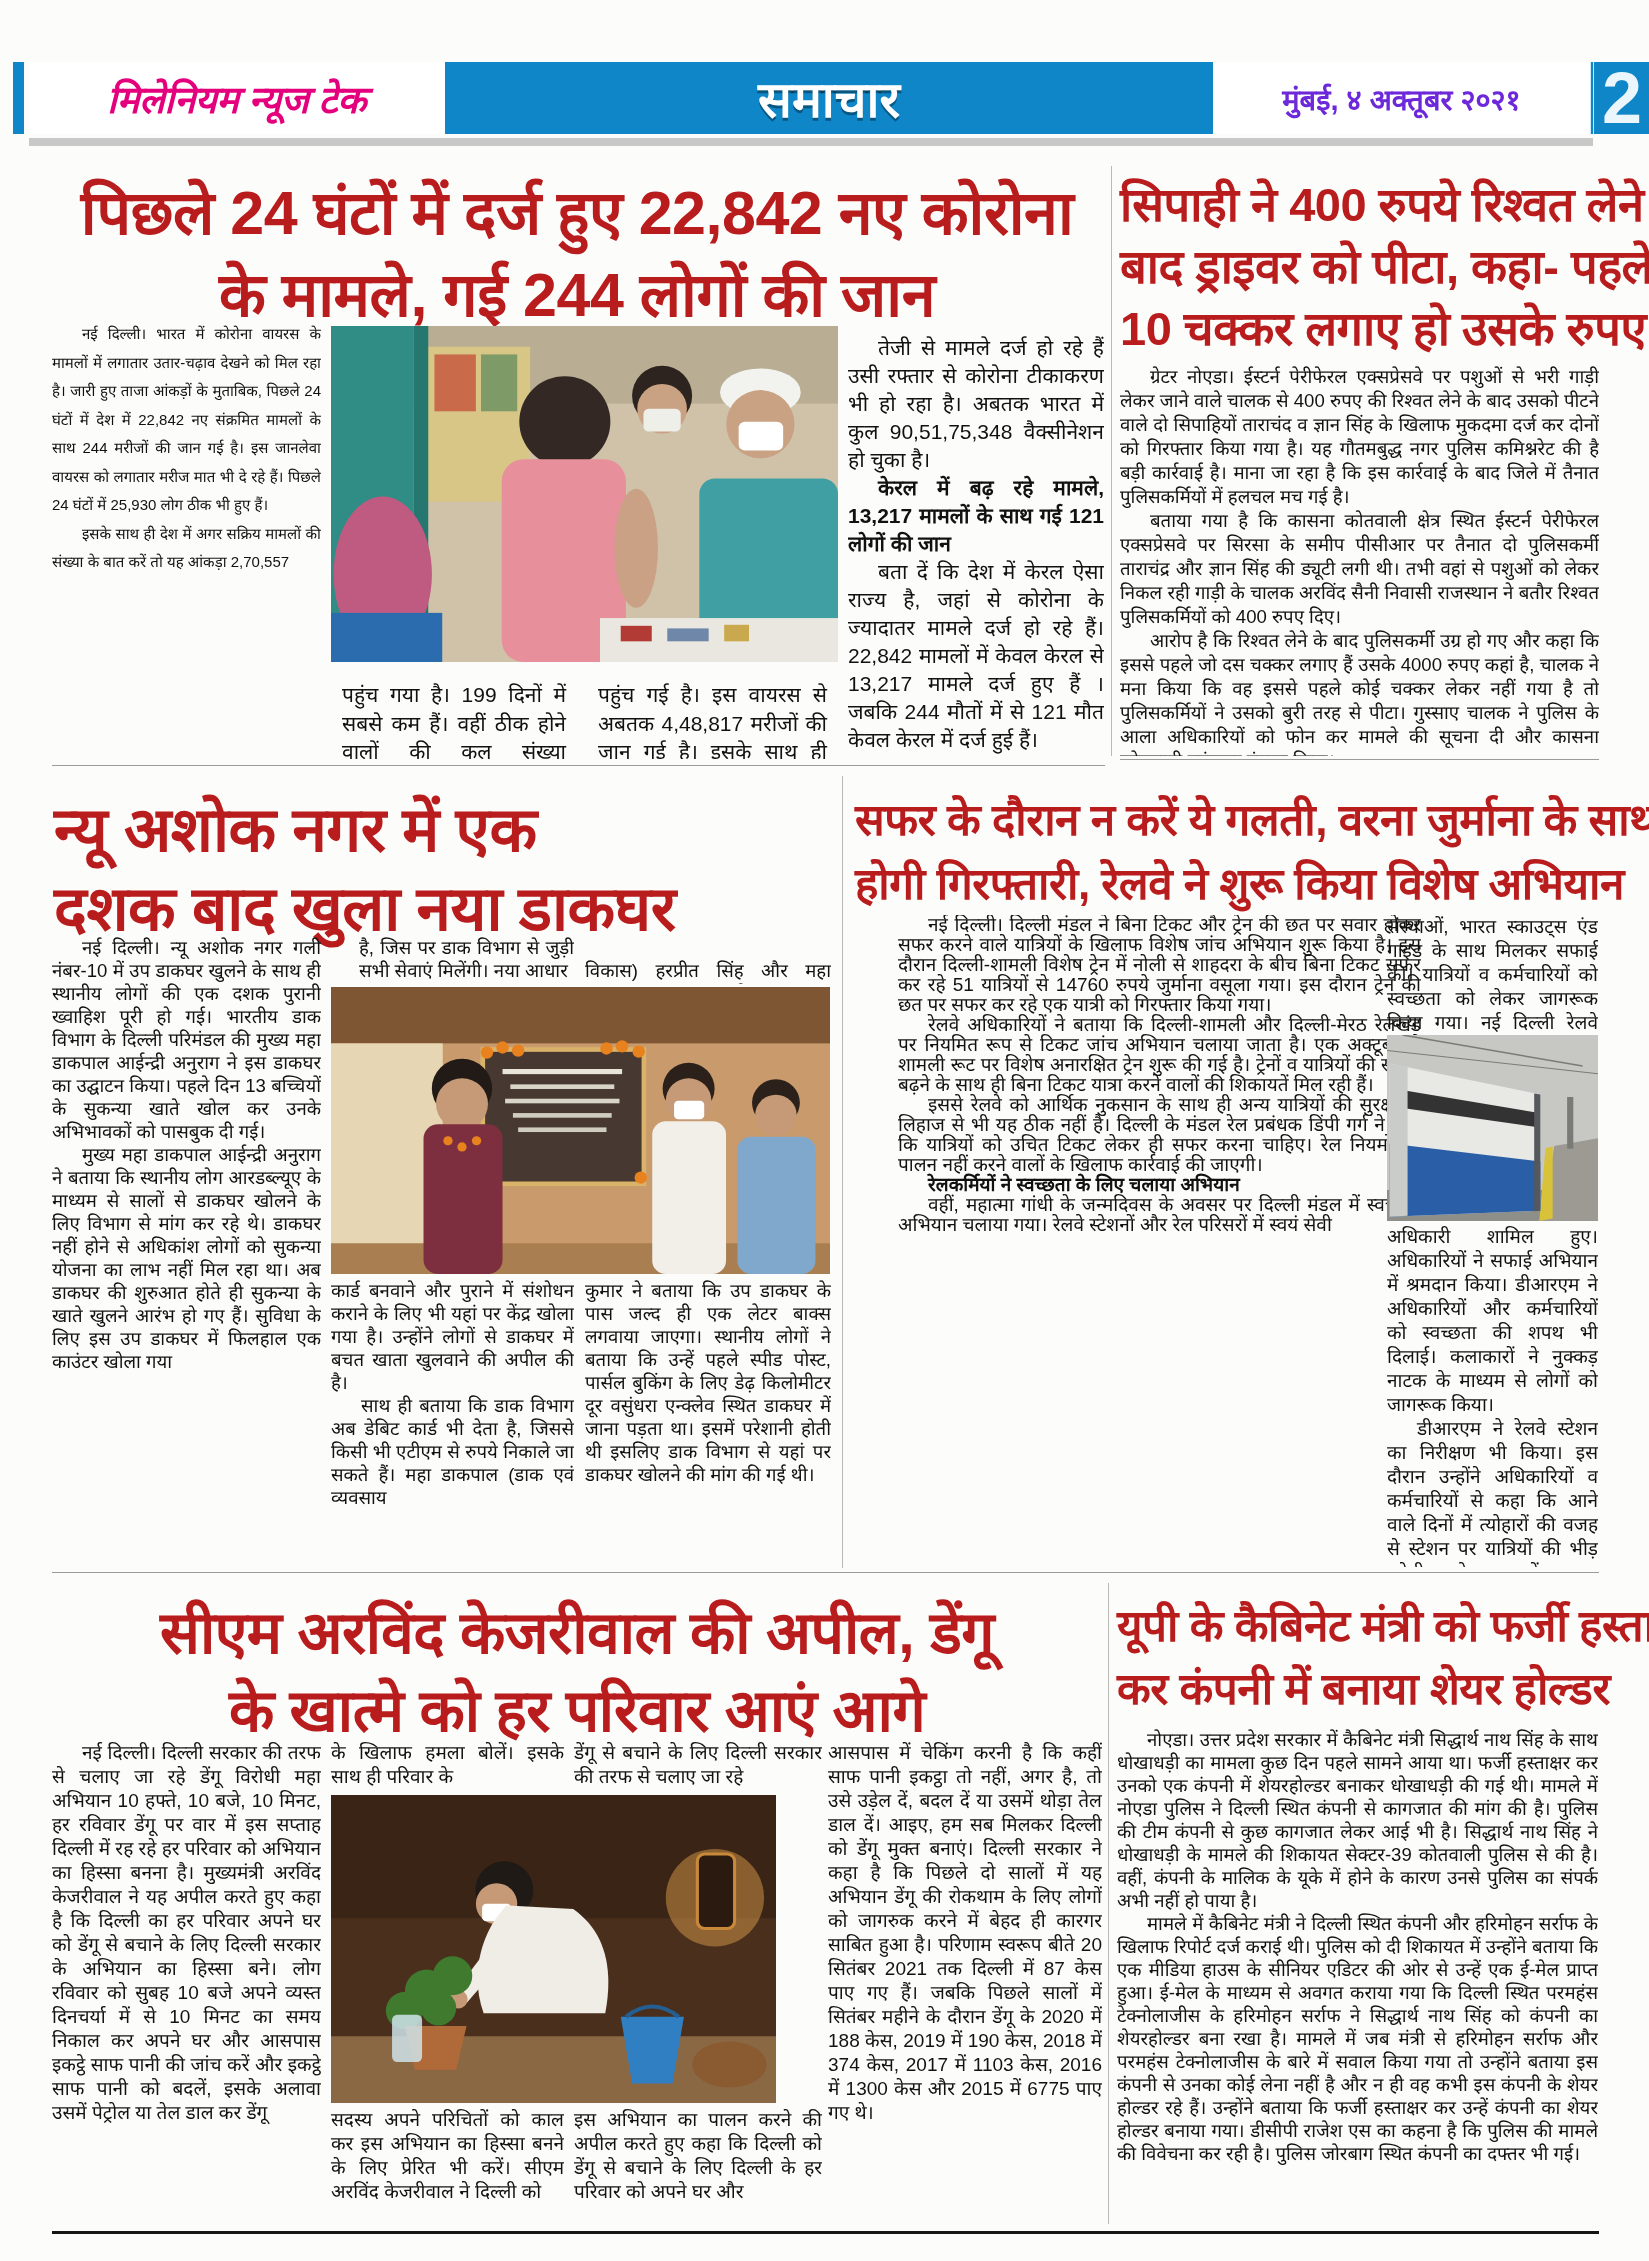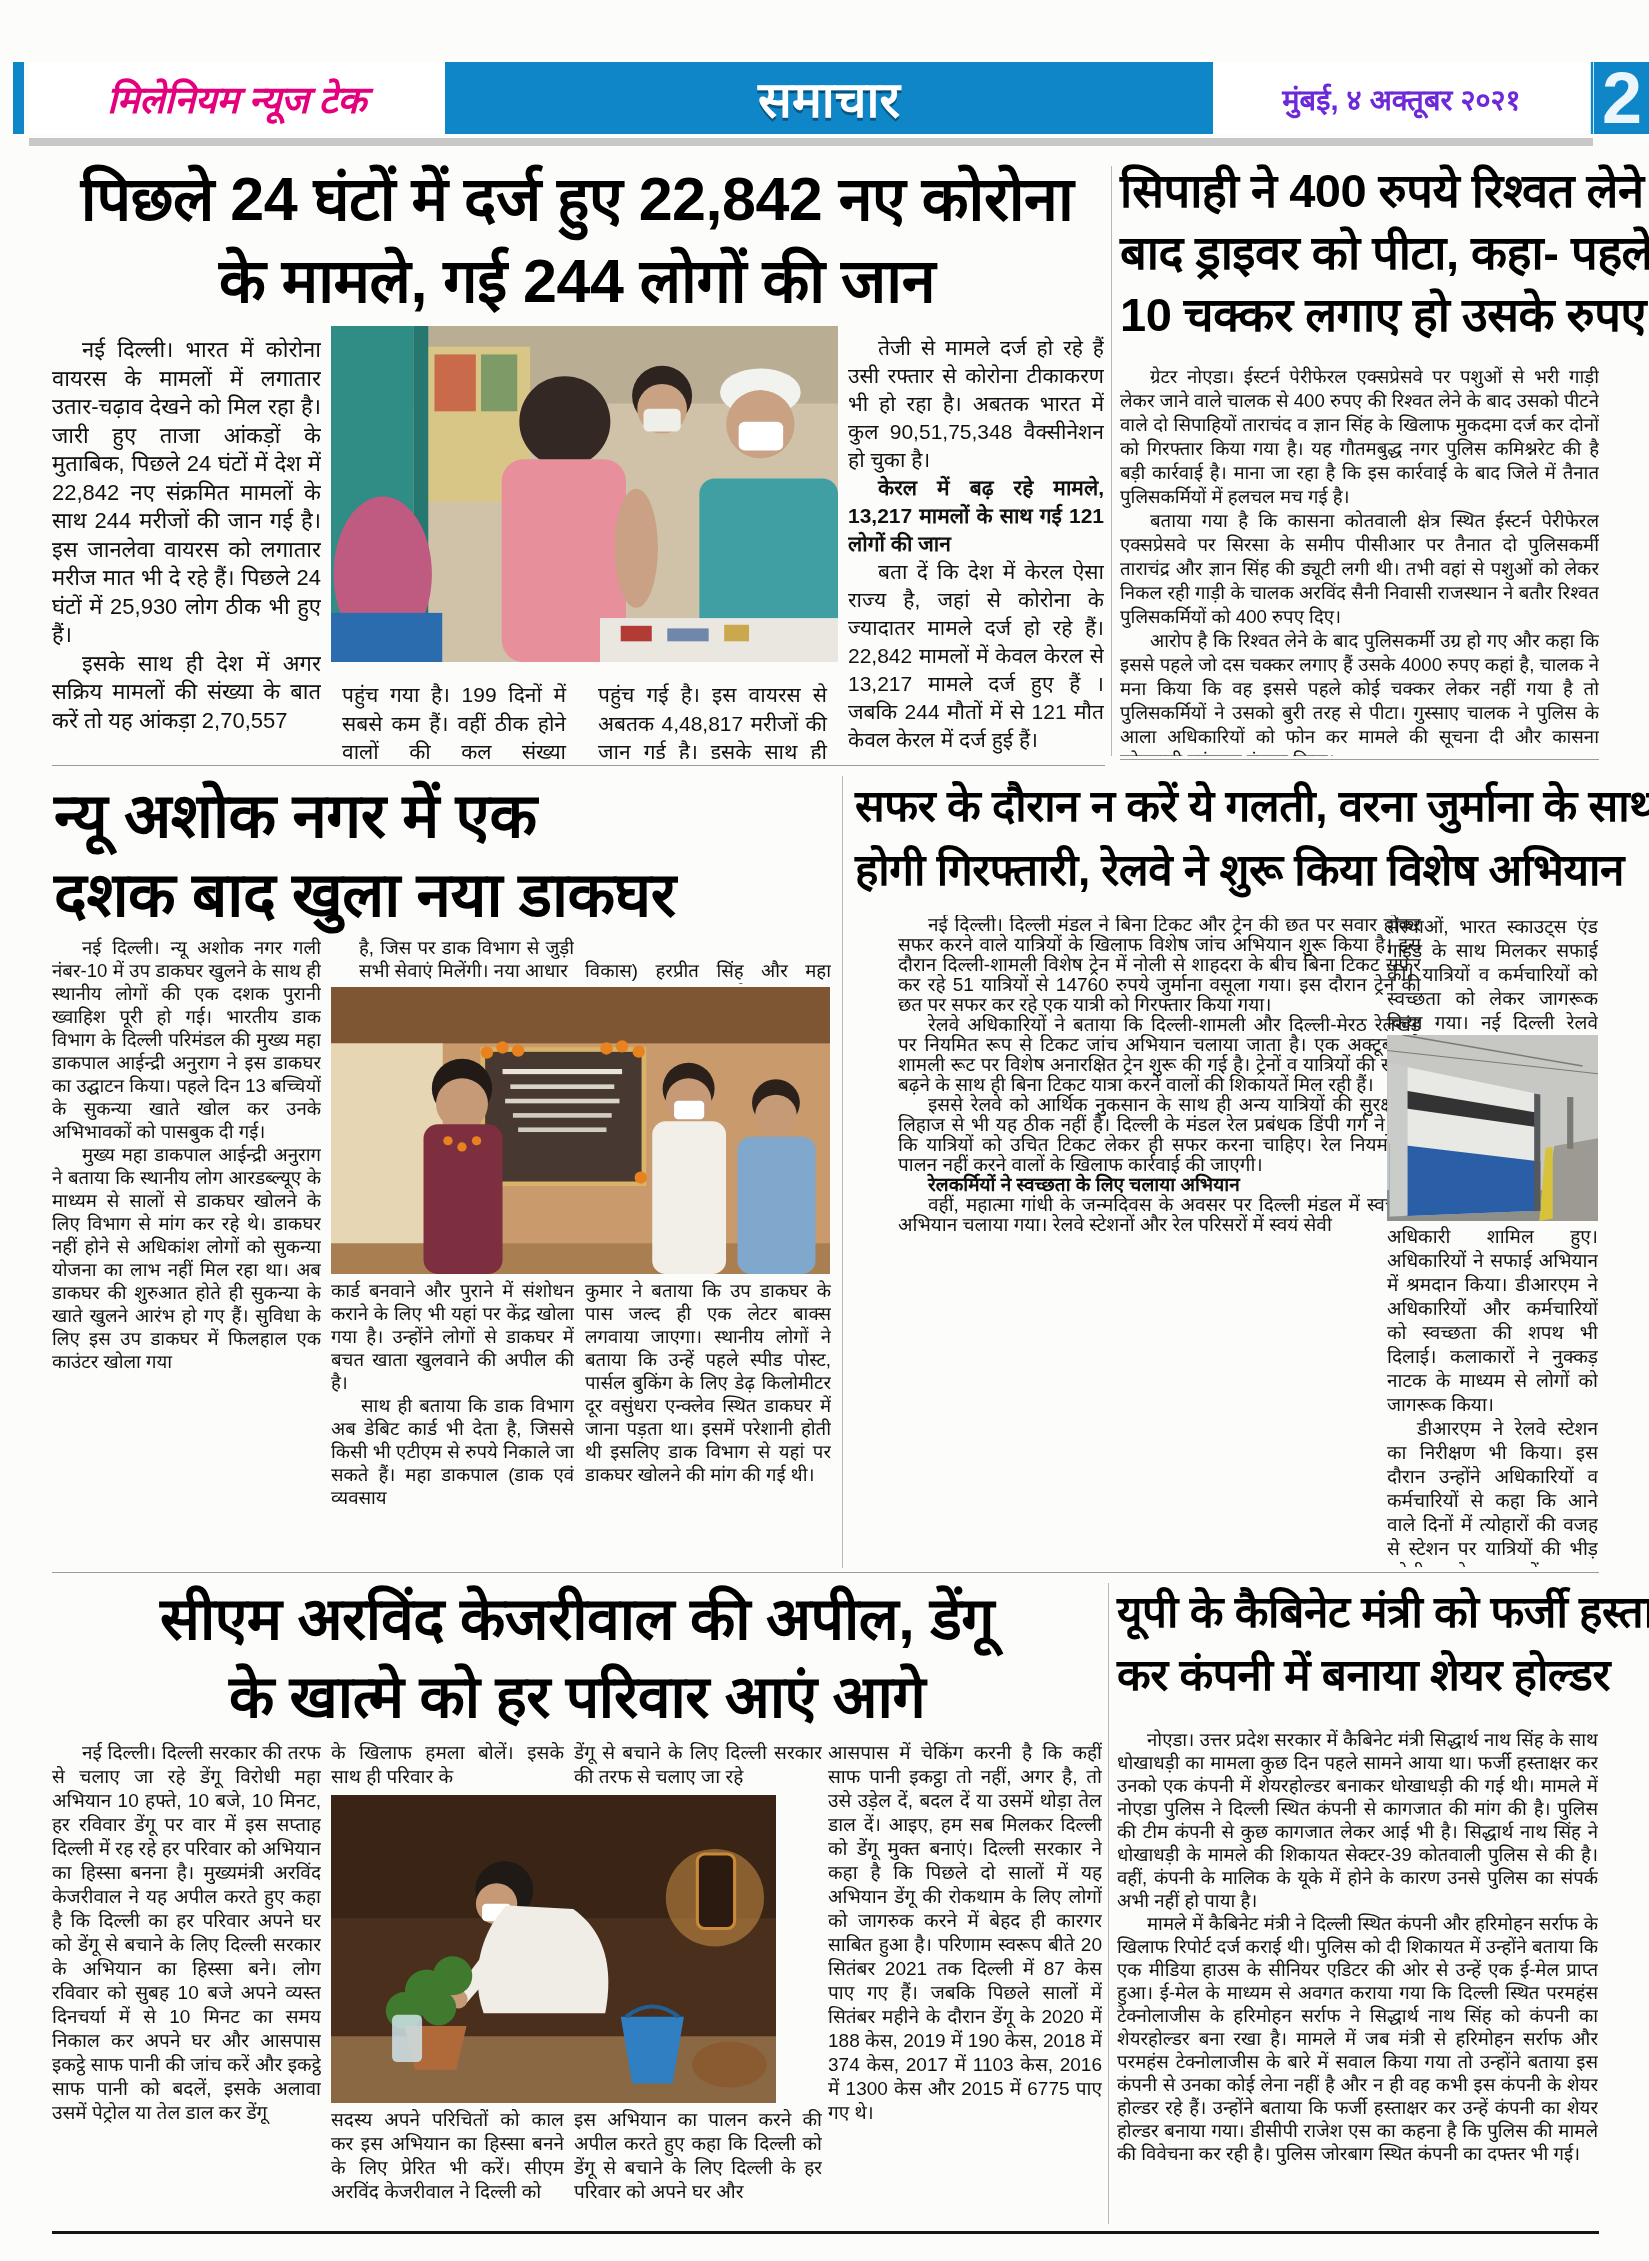--- a/index.html
+++ b/index.html
@@ -1,19 +1,19 @@
 <!DOCTYPE html>
 <html style="font-size:8.3px"><head>
 <meta charset="utf-8">
 <style>
   html,body{margin:0;padding:0;background:#e9e9e7;}
   #page{position:relative;width:1650px;height:2261px;background:#fcfcfa;
         font-family:"Liberation Sans","DejaVu Sans",sans-serif;color:#111;overflow:hidden;}
   .abs{position:absolute;}
-  .hl{font-weight:bold;color:#000000;letter-spacing:-0.5px;}
+  .hl{font-weight:bold;color:#b91c1c;letter-spacing:-0.5px;margin-top:14px;}
   .hl div{white-space:nowrap;}
   .center{text-align:center;}
   .bodycol{text-align:justify;overflow:hidden;}
   .bodycol p{margin:0;text-indent:30px;}
   .bodycol p.sub{font-weight:bold;text-indent:30px;}
   .caption{text-align:justify;overflow:hidden;}
   .caption p{margin:11px;}
   .box{box-sizing:border-box;}
   .vrule{background:#b9b9b6;width:1px;}
   .hrule{background:#9b9b98;height:1px;}
@@ -51,21 +51,21 @@
     <span id="pagenum-text">2</span>
   </div>
 
   <div class="abs" style="left:28.5px;top:138px;width:1564px;height:8.3px;background:#c8c8c8;"></div>
 
   <div class="abs hl center" style="left:52px;top:158px;width:1050px;height:171px;font-size:61px;line-height:82px;">
     <div>पिछले 24 घंटों में दर्ज हुए 22,842 नए कोरोना</div>
     <div>के मामले, गई 244 लोगों की जान</div>
   </div>
 
-  <div class="abs bodycol" style="left:52px;top:336px;width:269px;height:423px;font-size:22px;line-height:28.5px;">
+  <div class="abs bodycol" style="left:52px;top:320px;width:269px;height:423px;font-size:15px;line-height:28.5px;">
     <p>नई दिल्ली। भारत में कोरोना वायरस के मामलों में लगातार उतार-चढ़ाव देखने को मिल रहा है। जारी हुए ताजा आंकड़ों के मुताबिक, पिछले 24 घंटों में देश में 22,842 नए संक्रमित मामलों के साथ 244 मरीजों की जान गई है। इस जानलेवा वायरस को लगातार मरीज मात भी दे रहे हैं। पिछले 24 घंटों में 25,930 लोग ठीक भी हुए हैं।</p>
     <p>इसके साथ ही देश में अगर सक्रिय मामलों की संख्या के बात करें तो यह आंकड़ा 2,70,557</p>
   </div>
 
   <div class="abs" style="left:331px;top:326px;width:507px;height:336px;">
     <svg width="100%" height="100%" viewBox="0 0 980 650" preserveAspectRatio="none">
       <rect x="0" y="0" width="980" height="650" fill="#cfc2a8"></rect>
       <rect x="0" y="0" width="980" height="150" fill="#b9ad93"></rect>
       <rect x="185" y="40" width="200" height="300" fill="#d8c687"></rect>
       <rect x="200" y="55" width="80" height="110" fill="#c96b4a"></rect>

